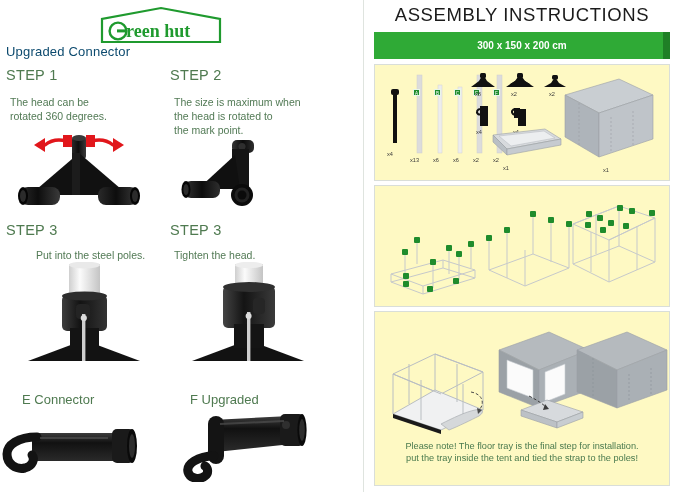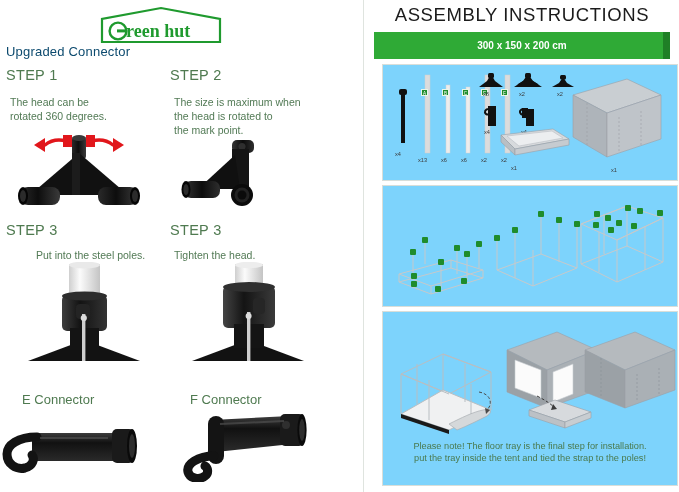--- a/index.html
+++ b/index.html
@@ -42,21 +42,21 @@
       font-size:18.5px;color:#1b1b1b;letter-spacing:.6px;}
 
   #size-banner{position:absolute;left:10px;top:32px;width:296px;height:27px;
       background:#2faa36;color:#ffffff;text-align:center;
       display:flex;flex-direction:column;justify-content:center;}
   #size-banner .sz-in{font-size:10.5px;font-weight:bold;line-height:1.15;}
   #size-banner .sz-cm{font-size:10px;font-weight:bold;line-height:1.15;}
   #size-banner .banner-tab{position:absolute;right:0;top:0;width:7px;height:27px;
       background:#1f7f26;}
 
-  .panel-box{position:absolute;left:18px;border:1px solid #d9ded9;background:#7dd3fc;}
+  .panel-box{position:absolute;left:10px;border:1px solid #d9ded9;background:#fef9c3;}
   #parts-box{top:64px;width:294px;height:115px;}
   #frames-box{top:185px;width:294px;height:120px;}
   #final-box{top:311px;width:294px;height:173px;}
 
   .qty{position:absolute;font-size:5.6px;color:#3b3b3b;
        font-family:"Liberation Sans",sans-serif;white-space:nowrap;}
   .note{position:absolute;font-size:9.2px;line-height:1.35;color:#4a7a4e;
         text-align:center;width:100%;left:0;}
 
   .tag{position:absolute;width:7px;height:7px;background:#1f8c2c;border:1px solid #e9f6e9;
@@ -190,21 +190,21 @@
       <rect x="33" y="24" width="52" height="42" rx="5" fill="url(#collar4)"></rect>
       <ellipse cx="59" cy="25" rx="26" ry="5" fill="#303030"></ellipse>
       <rect x="63" y="36" width="12" height="16" rx="4" fill="#262626"></rect>
       <rect x="44" y="62" width="30" height="24" fill="#141414"></rect>
       <rect x="57" y="50" width="3.4" height="49" fill="#cfcfcf"></rect>
       <circle cx="58.6" cy="54" r="3" fill="#dcdcdc"></circle>
     </svg>
   </div>
 
   <div class="conn-name e-conn-name">E Connector</div>
-  <div class="conn-name f-conn-name">F Connector</div>
+  <div class="conn-name f-conn-name">F Upgraded</div>
 
   <div class="figure" style="left:2px;top:415px;width:145px;height:62px;">
     <svg width="145" height="62" viewBox="0 0 145 62">
       <defs>
         <linearGradient id="eb" x1="0" y1="0" x2="0" y2="1">
           <stop offset="0" stop-color="#3c3c3c"></stop>
             <stop offset=".35" stop-color="#111"></stop>
           <stop offset="1" stop-color="#2a2a2a"></stop>
         </linearGradient>
       </defs>

